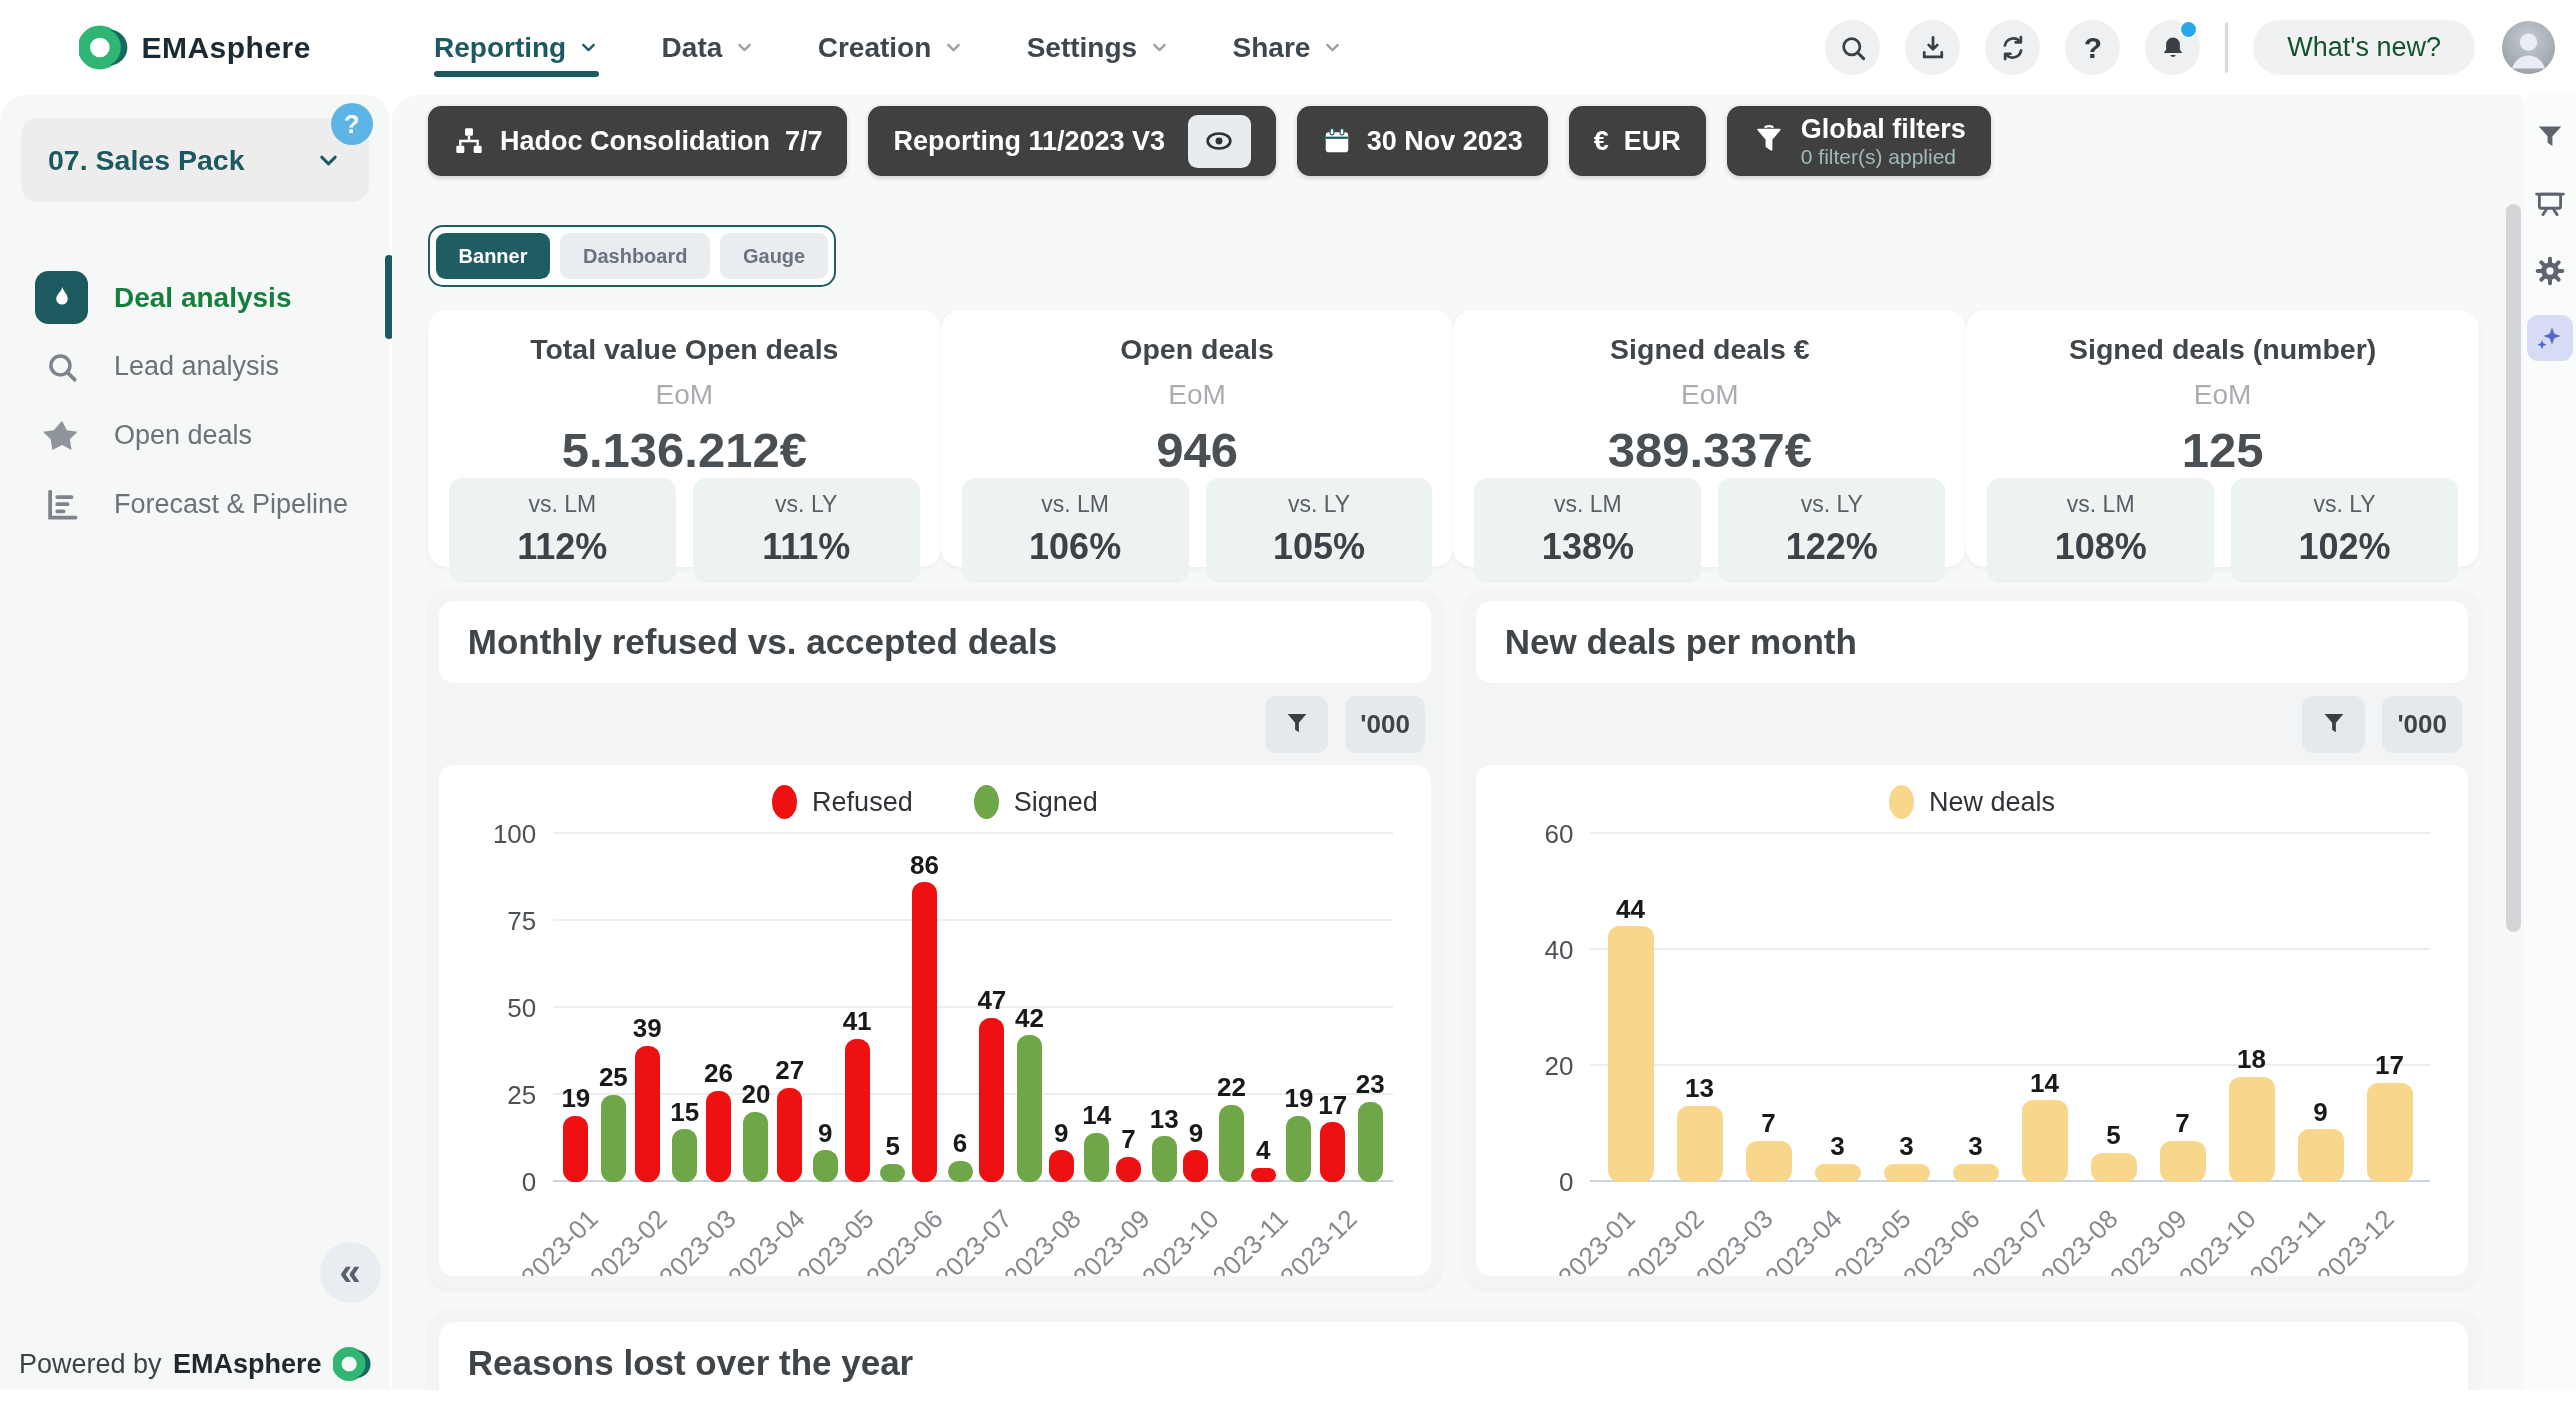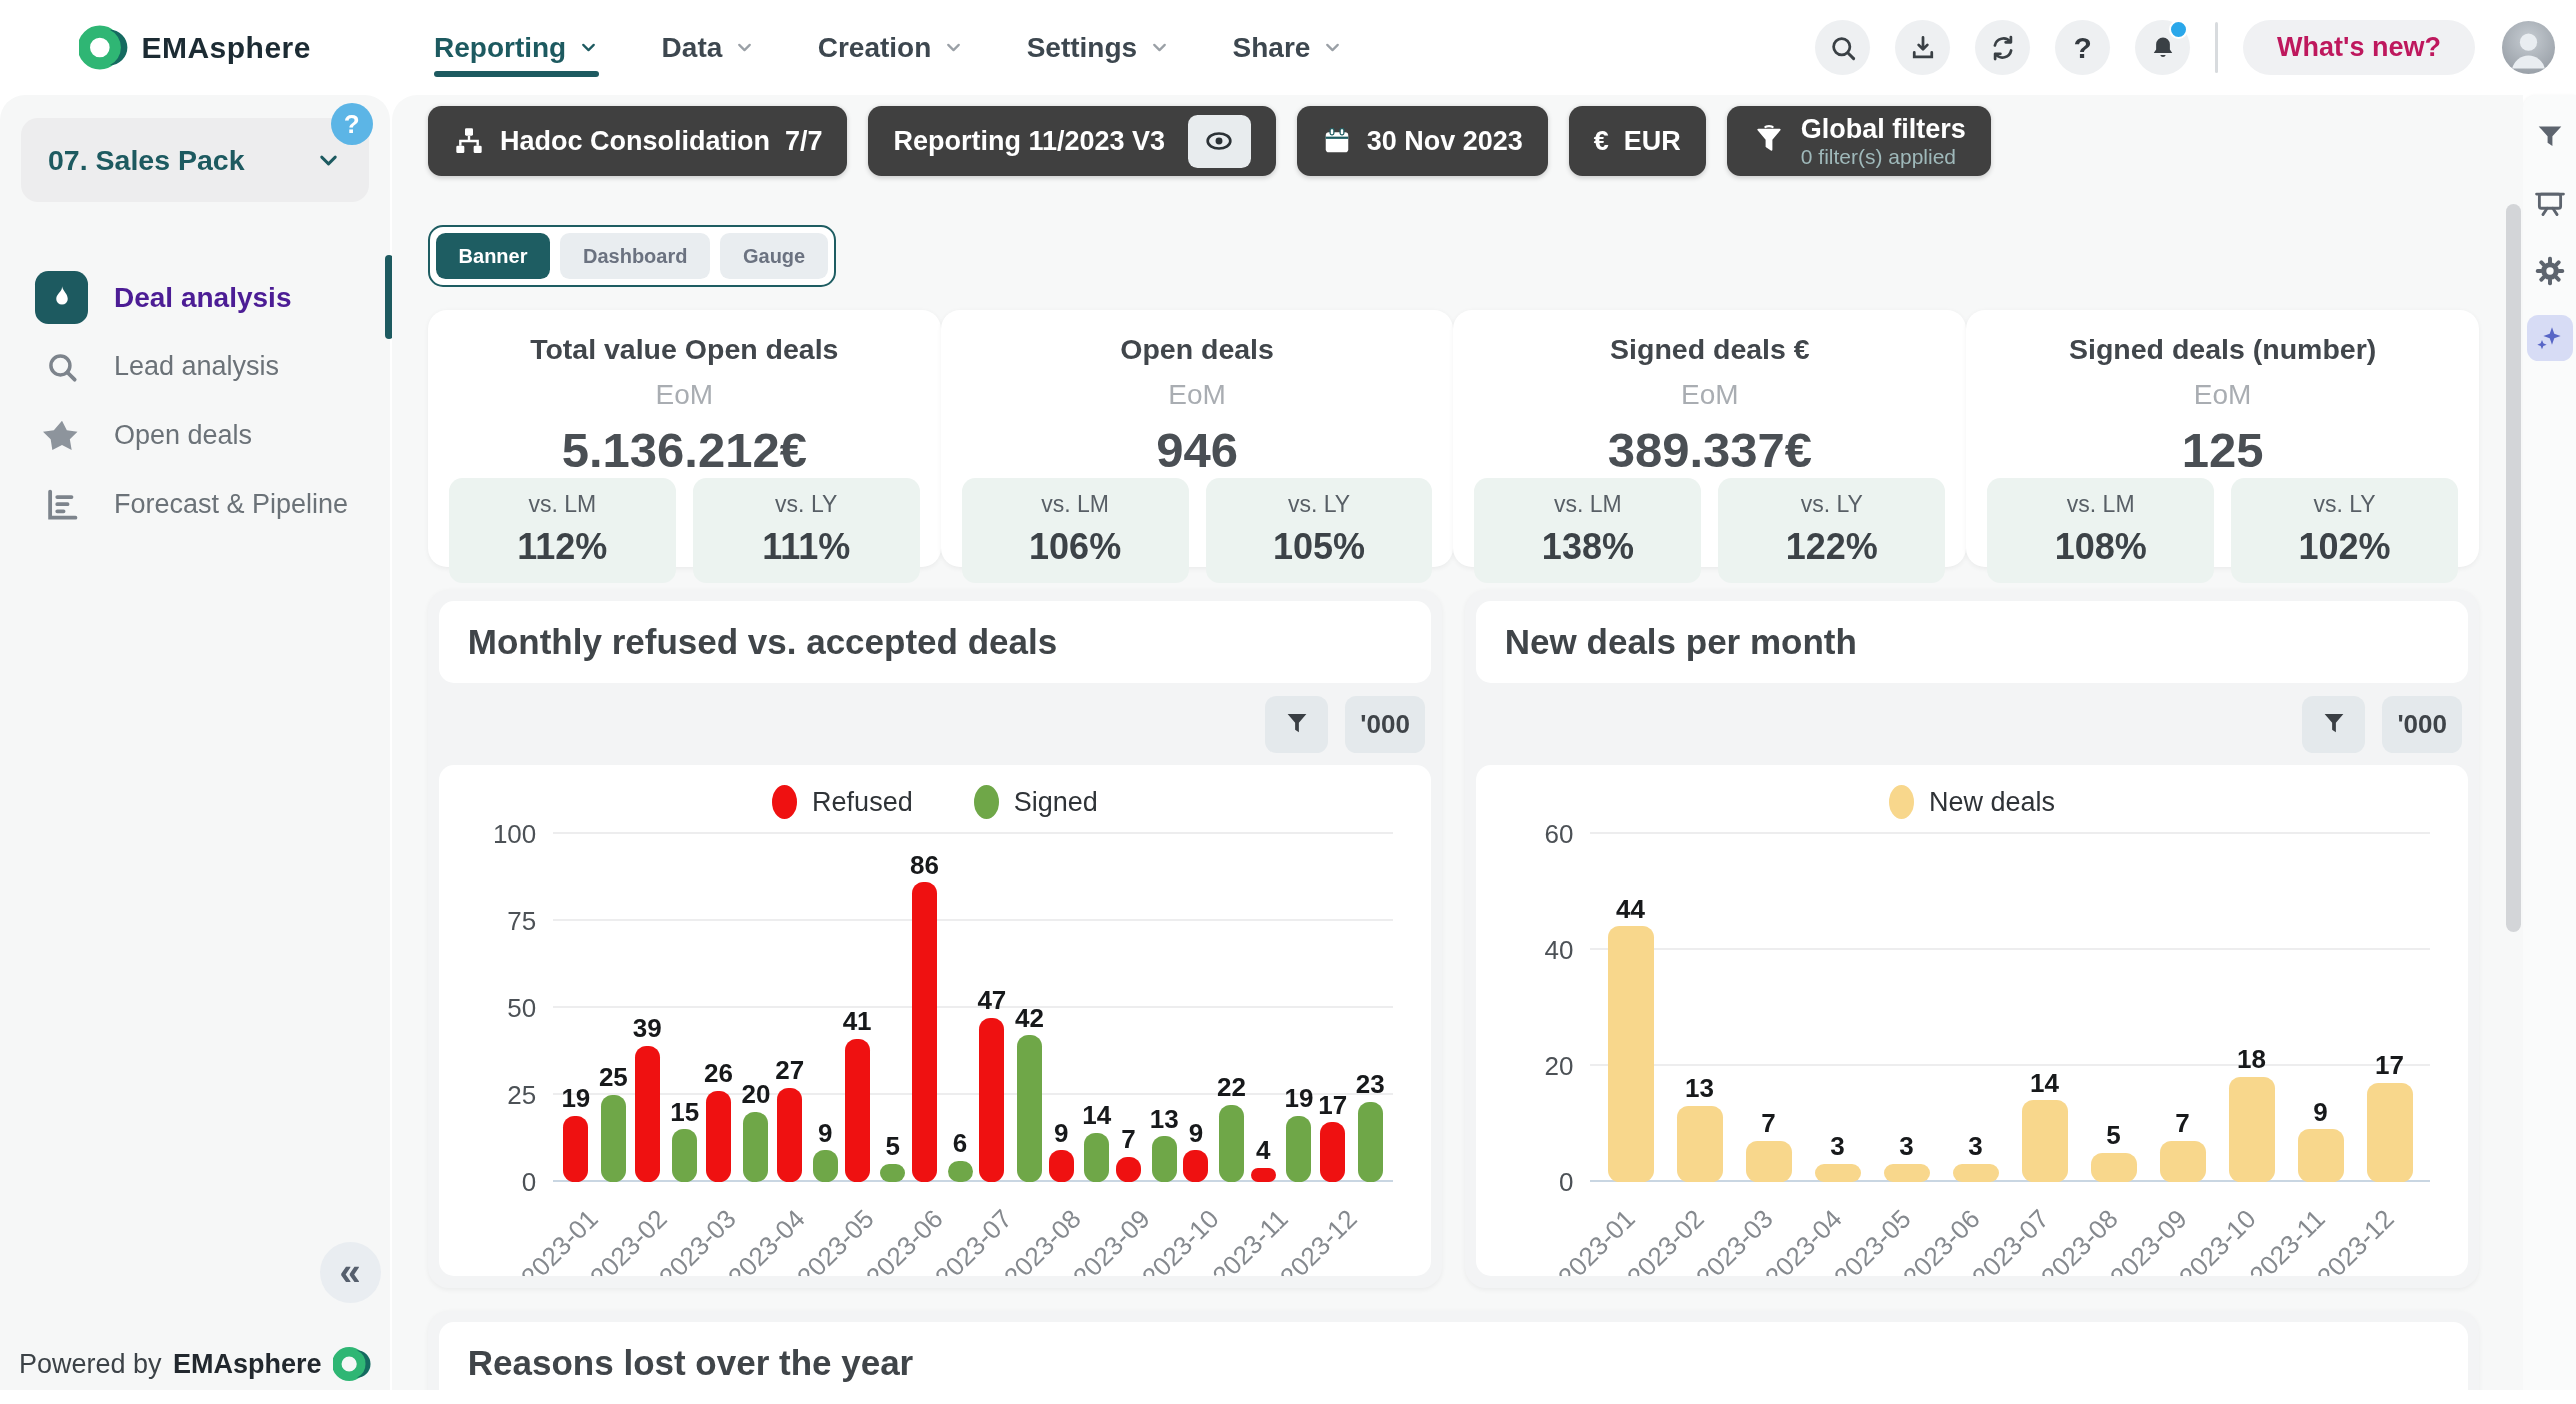--- a/index.html
+++ b/index.html
@@ -15,33 +15,33 @@
   .nav { display:flex; align-items:center; gap:63px; margin-left:44px; }
   .nav-item { display:flex; align-items:center; gap:11.4px; font-size:28px; font-weight:600; color:#3d474f; position:relative; cursor:pointer; padding:17px 0; }
   .nav-item.active { color:#1d5a60; }
   .nav-item.active::after { content:""; position:absolute; left:0; right:0; bottom:3.8px; height:5.7px; border-radius:3.8px; background:#1d5a60; }
   .spacer { flex:1; }
   .hicons { display:flex; align-items:center; gap:25px; }
   .icon-circle { width:55px; height:55px; border-radius:50%; background:#eef0f2; display:flex; align-items:center; justify-content:center; position:relative; cursor:pointer; }
   .help-glyph { font-size:30px; font-weight:bold; color:#33393f; }
   .bell-dot { position:absolute; top:0px; right:1.9px; width:19px; height:19px; border-radius:50%; background:#2aa7ea; border:2.9px solid #fff; }
   .vdivider { width:2.9px; height:51px; background:#d8dbde; border-radius:1.9px; margin:0 25px; }
-  .whats-new { height:55px; padding:0 34px; background:#f0f1f3; border-radius:28.5px; display:flex; align-items:center; font-size:27px; font-weight:700; color:#be185d; cursor:pointer; }
+  .whats-new { height:55px; padding:0 34px; background:#f0f1f3; border-radius:28.5px; display:flex; align-items:center; font-size:27px; font-weight:400; color:#14532d; cursor:pointer; }
   .avatar { width:53px; height:53px; border-radius:50%; margin:0 21px 0 27px; background:radial-gradient(circle at 50% 35%, #c6ccd2, #8f969e); overflow:hidden; flex-shrink:0; cursor:pointer; }
   
   .app { display:flex; height:1309px; }
   .sidebar { width:390px; flex-shrink:0; background:#f6f7f7; border-radius:25px 25px 0 0; position:relative; }
   .pack-box { margin:23px 21px 0 21px; background:#ededee; border-radius:17px; height:84px; display:flex; align-items:center; padding:0 27px; position:relative; cursor:pointer; }
   .pack-title { flex:1; font-size:28.5px; font-weight:bold; color:#1d5a60; }
   .help-badge { position:absolute; top:-15px; right:-3.8px; width:42px; height:42px; border-radius:50%; background:#5cb5e6; color:#fff; font-size:26px; font-weight:bold; display:flex; align-items:center; justify-content:center; }
   .menu { margin-top:61px; display:flex; flex-direction:column; gap:0; }
   .menu-item { height:69px; display:flex; align-items:center; padding-left:34px; gap:25px; position:relative; cursor:pointer; }
   .mi-icon { width:55px; display:flex; justify-content:center; align-items:center; }
   .mi-label { font-size:27px; color:#6b7278; }
-  .menu-item.active .mi-label { color:#4c1d95; font-weight:bold; font-size:28px; }
+  .menu-item.active .mi-label { color:#15803d; font-weight:bold; font-size:28px; }
   .active-icon-box { width:53px; height:53px; background:#1d5a60; border-radius:13.3px; display:flex; align-items:center; justify-content:center; }
   .active-indicator { position:absolute; right:-2.9px; top:-7.6px; width:7.6px; height:84px; background:#1d5a60; border-radius:4.8px; }
   .collapse-btn { position:absolute; right:9.5px; bottom:101px; width:61px; height:61px; border-radius:50%; background:#e9edf1; display:flex; align-items:center; justify-content:center; font-size:38px; font-weight:bold; color:#565f6d; cursor:pointer; }
   .powered { position:absolute; bottom:21px; left:0; right:0; display:flex; align-items:center; justify-content:center; gap:11.4px; font-size:27px; color:#3c4247; }
   .powered b { font-weight:bold; color:#22282e; }
   
   .main { flex:1; background:#f7f8f8; border-radius:25px 0 0 0; padding:11.4px 44px 0 36px; position:relative; overflow:hidden; margin-left:1.9px; }
   .scrollbar { position:absolute; right:1.9px; top:109px; width:15px; height:728px; background:#d3d5d8; border-radius:8.6px; }
   
   .toolbar { display:flex; gap:21px; align-items:stretch; }

